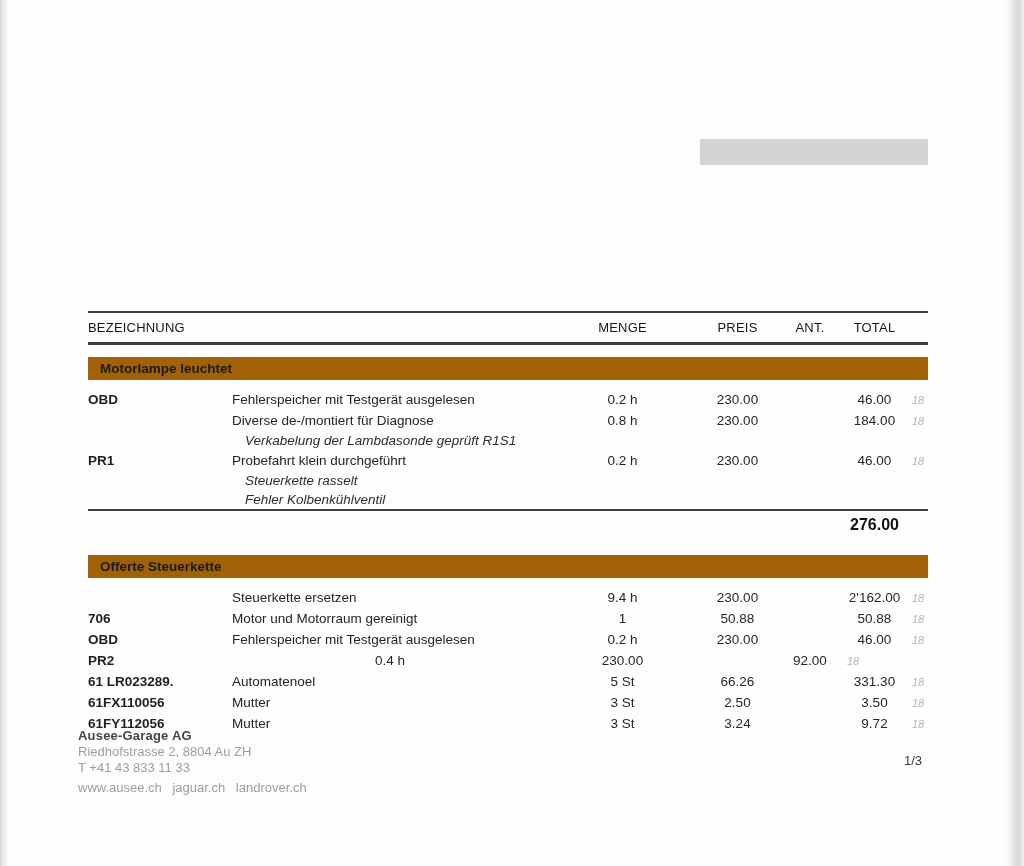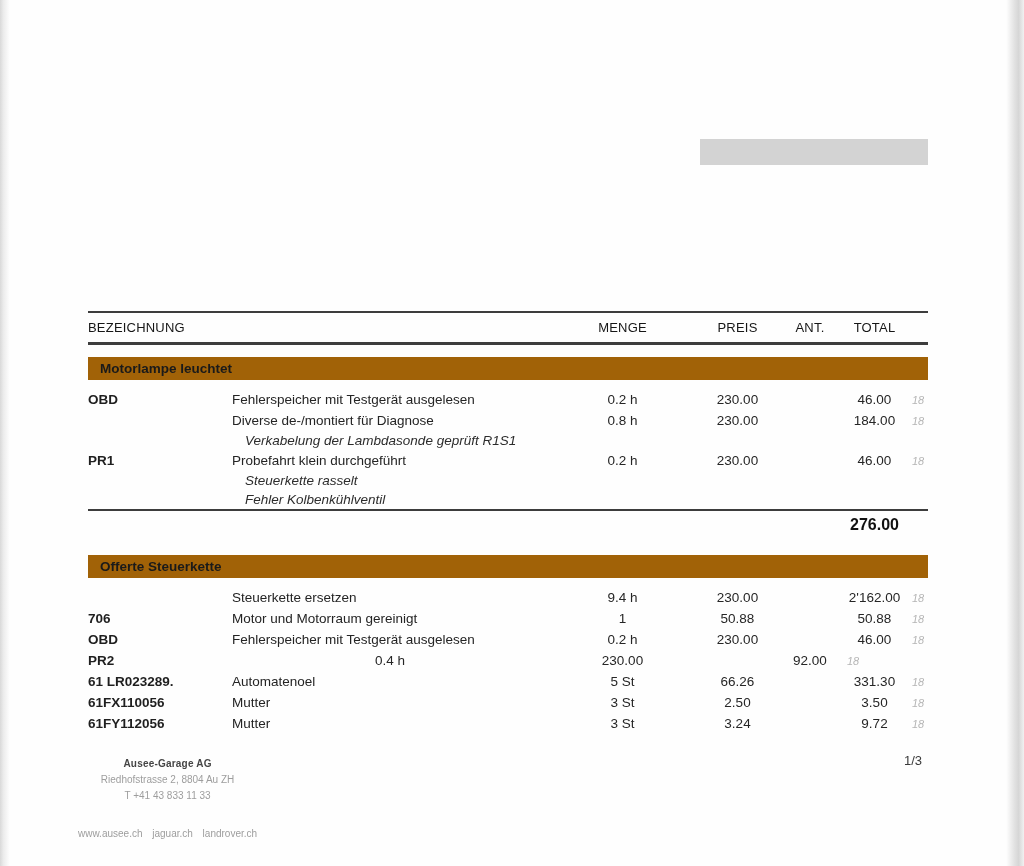--- a/index.html
+++ b/index.html
@@ -54,24 +54,24 @@
   .c-desc.note { font-style:italic; padding-left:13px; color:#2c2c2c; }
   .c-menge, .c-preis, .c-ant, .c-total { text-align:center; font-variant-numeric:tabular-nums; }
   .c-vat { font-size:11px; color:#b5b5b5; font-style:italic; padding-left:5px; text-align:left; }
 
   .rule-sub { border-top:2px solid #3d3d3d; }
   .subtotal-row { height:24px; padding-top:4px; }
   .subtotal-row .c-total { font-weight:bold; color:#111; }
 
   .sec2 { margin-top:20px; }
 
-  .footer { position:absolute; left:78px; top:756px; font-size:10px;text-align:center; }
+  .footer { position:absolute; left:78px; top:728px; font-size:13px; }
   .footer .company { font-weight:bold; color:#454545; line-height:16px; letter-spacing:0.2px; }
   .footer .muted { color:#9d9d9d; line-height:16px; }
-  .footer .websites { margin-top:22px; color:#9d9d9d; word-spacing:7px; }
+  .footer .websites { margin-top:4px; color:#9d9d9d; word-spacing:7px; }
 
   .pageno { position:absolute; top:753px; right:102px; font-size:13px; color:#3a3a3a; }
 </style>
 </head>
 <body>
 
 <div class="page">
   <div class="edge-left"></div>
   <div class="edge-right"></div>
 

